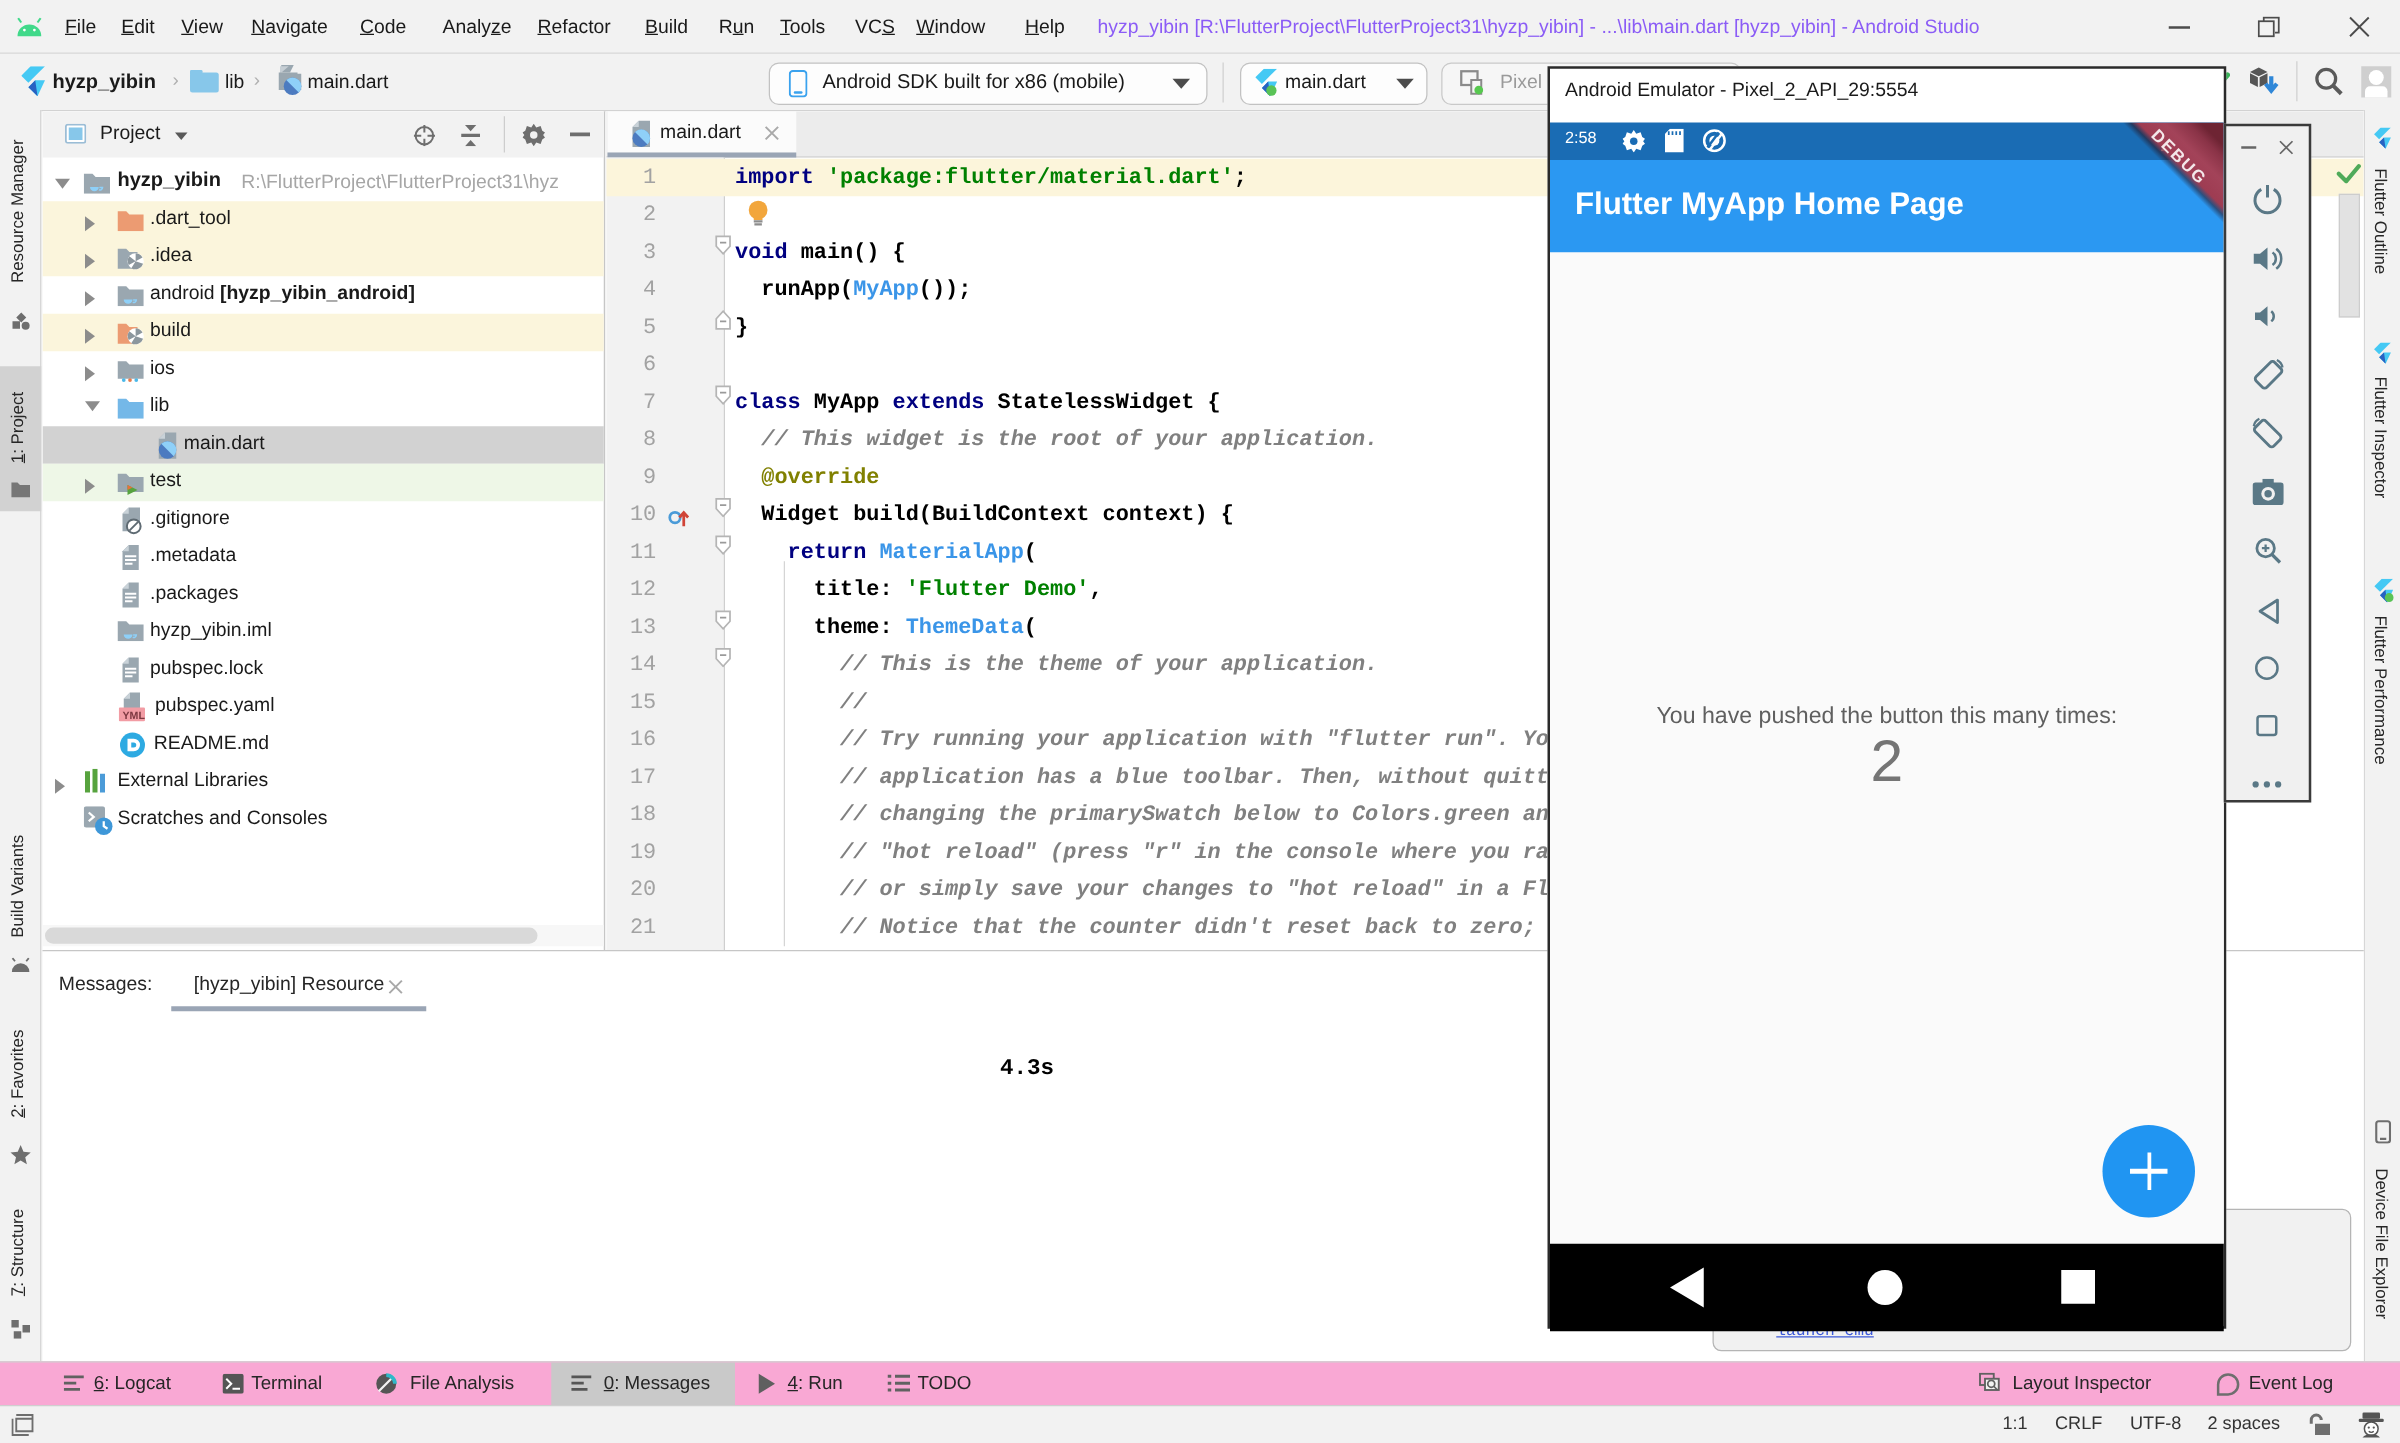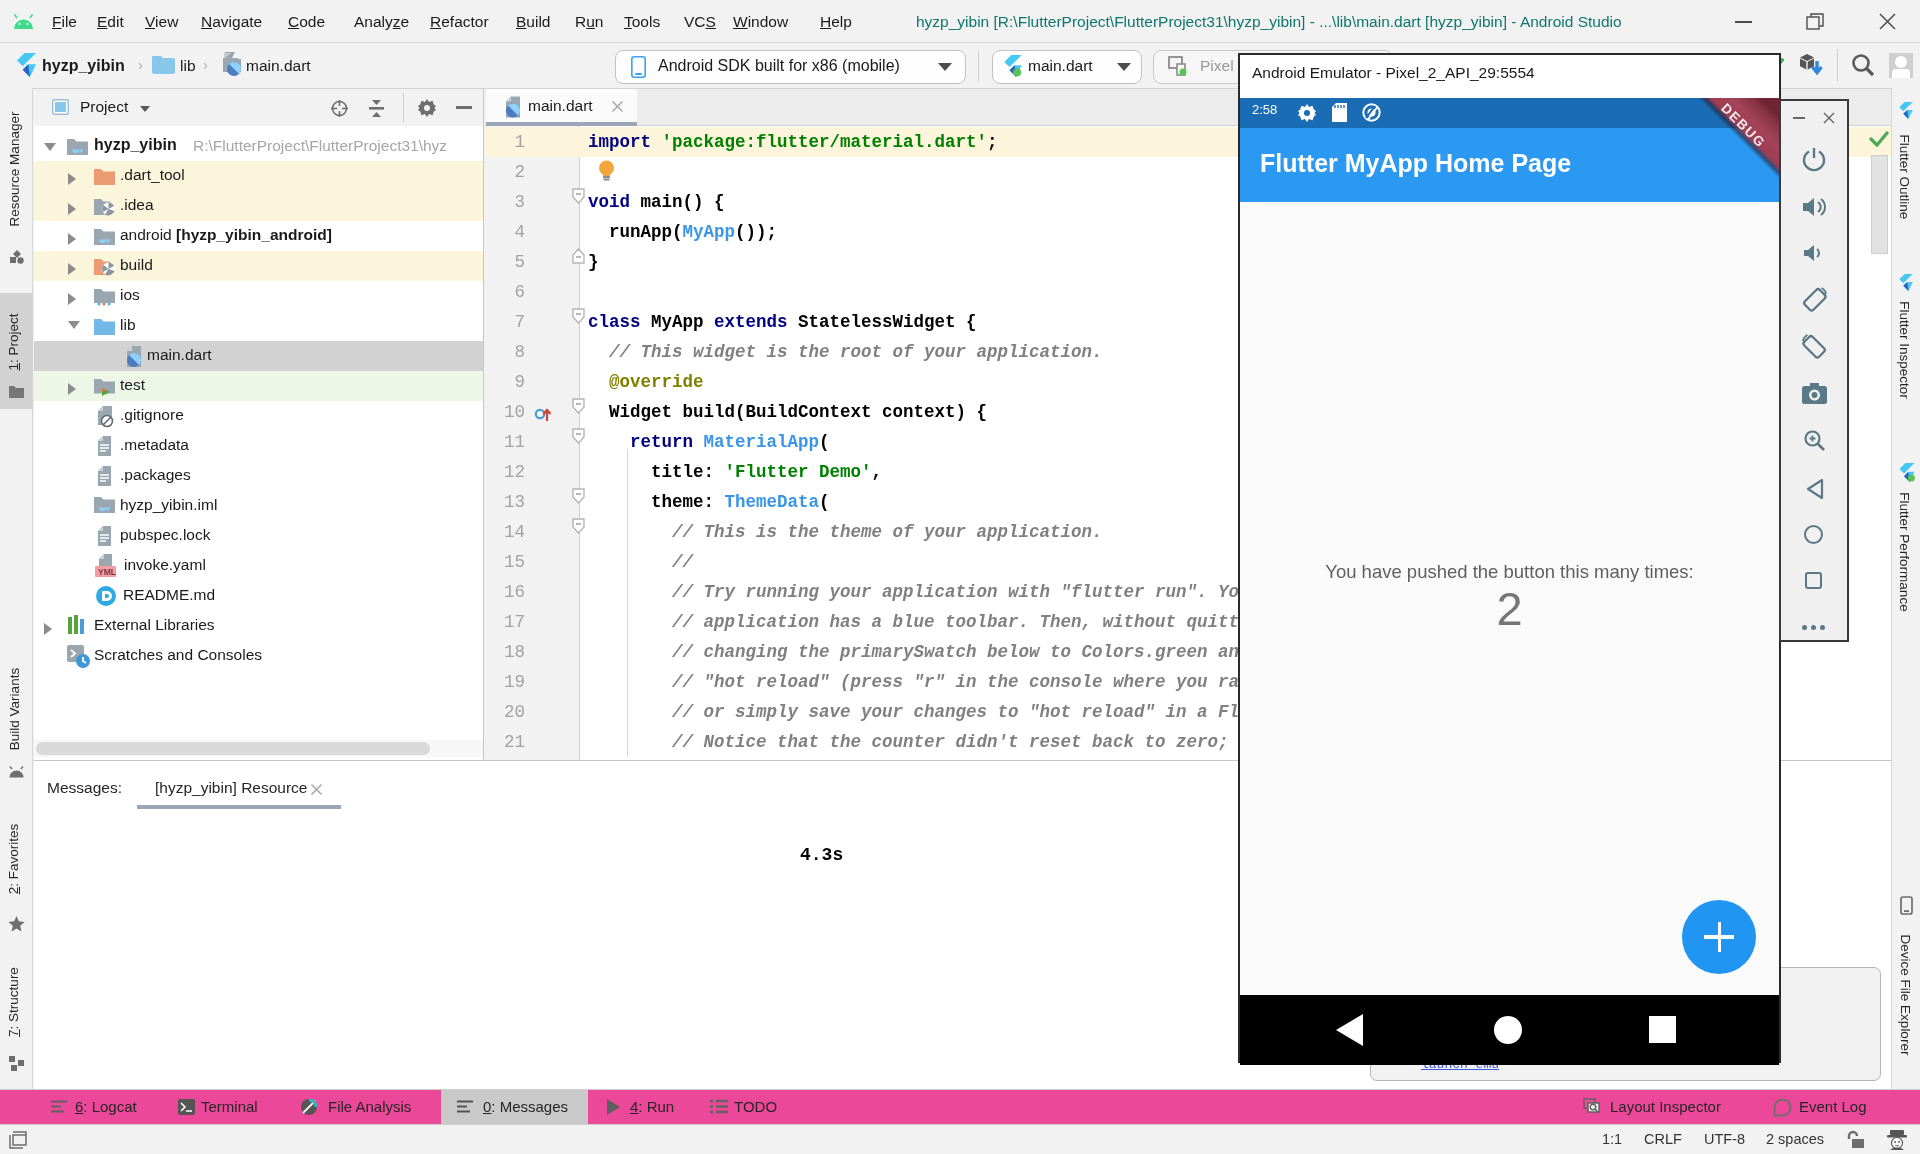--- a/index.html
+++ b/index.html
@@ -28,21 +28,21 @@
   <span class="a" style="left:201px;top:13px"><u>N</u>avigate</span>
   <span class="a" style="left:288px;top:13px"><u>C</u>ode</span>
   <span class="a" style="left:354px;top:13px">Analy<u>z</u>e</span>
   <span class="a" style="left:430px;top:13px"><u>R</u>efactor</span>
   <span class="a" style="left:516px;top:13px"><u>B</u>uild</span>
   <span class="a" style="left:575px;top:13px">R<u>u</u>n</span>
   <span class="a" style="left:624px;top:13px"><u>T</u>ools</span>
   <span class="a" style="left:684px;top:13px">VC<u>S</u></span>
   <span class="a" style="left:733px;top:13px"><u>W</u>indow</span>
   <span class="a" style="left:820px;top:13px"><u>H</u>elp</span>
-  <span class="a" style="left:916px;top:13px;color:#0f766e">hyzp_yibin [R:\FlutterProject\FlutterProject31\hyzp_yibin] - ...\lib\main.dart [hyzp_yibin] - Android Studio</span>
+  <span class="a" style="left:878px;top:13px;color:#8b5cf6">hyzp_yibin [R:\FlutterProject\FlutterProject31\hyzp_yibin] - ...\lib\main.dart [hyzp_yibin] - Android Studio</span>
   <div class="a" style="left:1735px;top:21px;width:17px;height:1.6px;background:#4c4c4c"></div>
   <svg class="a" style="left:1806px;top:13px" width="18" height="18" viewBox="0 0 18 18">
     <rect x="1" y="4" width="12" height="12" fill="none" stroke="#4c4c4c" stroke-width="1.4"></rect>
     <path d="M5 4 V1 H17 V13 H14" fill="none" stroke="#4c4c4c" stroke-width="1.4"></path>
   </svg>
   <svg class="a" style="left:1879px;top:13px" width="17" height="17" viewBox="0 0 17 17">
     <path d="M1 1 L16 16 M16 1 L1 16" stroke="#4c4c4c" stroke-width="1.5"></path>
   </svg>
 </div>
 
@@ -307,21 +307,21 @@
     <path d="M5 10 h9 M5 13 h9 M5 16 h6" stroke="#fff" stroke-width="1.5"></path>
   </svg>
   <span class="a" style="left:86px;top:437px">pubspec.lock</span>
 
   <svg class="a" style="left:61px;top:464px" width="24" height="25" viewBox="0 0 24 25">
     <path d="M4 6 V14 H17 V1 H9 Z" fill="#9aa7b0"></path>
     <path d="M4 6 L9 6 L9 1 Z" fill="#c9d2d8"></path>
     <rect x="0" y="13" width="21" height="11" rx="1" fill="#f29ca4"></rect>
     <text x="3" y="22" font-family="Liberation Sans" font-size="8.5" font-weight="bold" fill="#7c3840">YML</text>
   </svg>
-  <span class="a" style="left:90px;top:467px">invoke.yaml</span>
+  <span class="a" style="left:90px;top:467px">pubspec.yaml</span>
 
   <svg class="a" style="left:61px;top:496px" width="22" height="22" viewBox="0 0 22 22">
     <circle cx="11" cy="11" r="10" fill="#2daae2"></circle>
     <path d="M7 6 h5 a4.5 4.5 0 0 1 0 10 h-5 z M10 9 v4 h2 a2 2 0 0 0 0 -4 z" fill="#fff" fill-rule="evenodd"></path>
   </svg>
   <span class="a" style="left:89px;top:497px">README.md</span>
 
   <div class="a" style="left:10px;top:534px;width:0;height:0;border-top:6px solid transparent;border-bottom:6px solid transparent;border-left:8px solid #8c8c8c"></div>
   <svg class="a" style="left:33px;top:526px" width="20" height="20" viewBox="0 0 20 20">
     <rect x="1" y="2" width="4" height="17" fill="#57a33e"></rect>
@@ -418,21 +418,21 @@
 <div class="a" id="messages" style="left:34px;top:760px;width:1857px;height:329px;background:#fff;border-top:1px solid #c6c6c6">
   <span class="a" style="left:13px;top:18px;font-size:15.5px;color:#262626">Messages:</span>
   <span class="a" style="left:121px;top:18px;font-size:15.5px;color:#262626">[hyzp_yibin] Resource</span>
   <svg class="a" style="left:276px;top:22px" width="13" height="13" viewBox="0 0 13 13">
     <path d="M1.5 1.5 L11.5 11.5 M11.5 1.5 L1.5 11.5" stroke="#a9a9a9" stroke-width="1.6"></path>
   </svg>
   <div class="a" style="left:103px;top:44px;width:204px;height:4px;background:#9aa5b5"></div>
   <span class="a mono" style="left:766px;top:84px;font-size:18px;font-weight:bold;color:#000">4.3s</span>
 </div>
 
-<div class="a" id="toolwbar" style="left:0;top:1089px;width:1920px;height:35px;background:#ec4899;border-top:1px solid #cfcfcf;font-size:15px;color:#262626">
+<div class="a" id="toolwbar" style="left:0;top:1089px;width:1920px;height:35px;background:#f9a8d4;border-top:1px solid #cfcfcf;font-size:15px;color:#262626">
   <div class="a" style="left:441px;top:0;width:147px;height:34px;background:#c9c9c9"></div>
   <svg class="a" style="left:51px;top:10px" width="17" height="14" viewBox="0 0 17 14">
       <path d="M0 1.5 h16 M0 6.5 h10 M0 11.5 h13" stroke="#616161" stroke-width="2.2"></path>
     </svg>
   <span class="a" style="left:75px;top:8px"><u>6</u>: Logcat</span>
   <svg class="a" style="left:178px;top:9px" width="17" height="16" viewBox="0 0 17 16">
       <rect width="17" height="16" rx="2" fill="#555"></rect>
       <path d="M3 4 L7 8 L3 12 M8 12 h6" stroke="#fff" stroke-width="1.6" fill="none"></path>
     </svg>
   <span class="a" style="left:201px;top:8px">Terminal</span>

